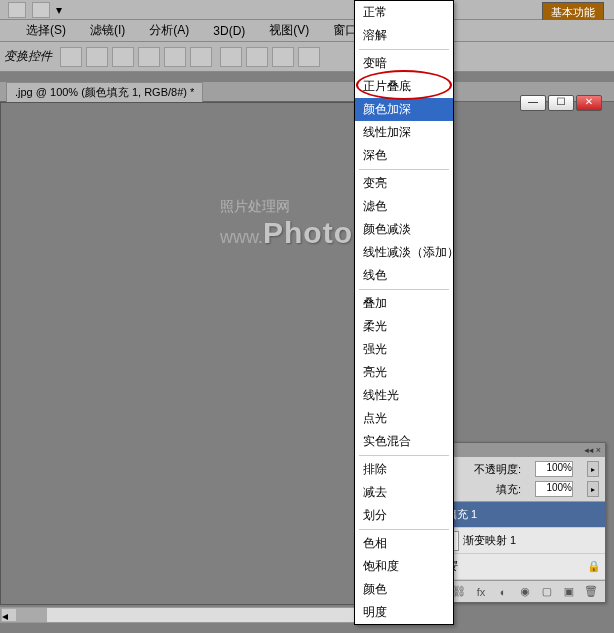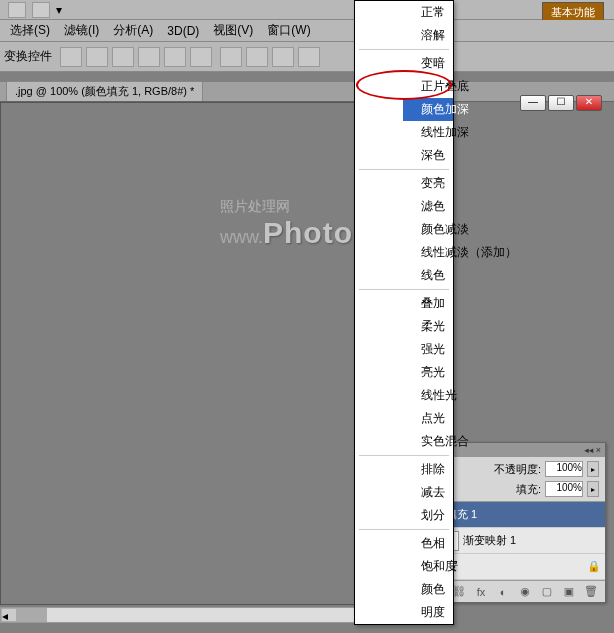--- a/index.html
+++ b/index.html
@@ -1,48 +1,48 @@
 <!DOCTYPE html>
 <html><head>
 <meta charset="utf-8">
 <style>
 * { box-sizing: border-box; margin: 0; padding: 0; font-family: "Microsoft YaHei", SimSun, sans-serif; }
 body { width: 614px; height: 633px; background: #808080; overflow: hidden; position: relative; font-size: 12px; }
 .top-icons { position: absolute; top: 0; left: 0; right: 0; height: 20px; background: #b8b8b8; border-bottom: 1px solid #888; display: flex; align-items: center; padding: 0 8px; gap: 6px; }
 .icon-btn { width: 18px; height: 16px; background: #ccc; border: 1px solid #999; display: inline-block; }
 .workspace-btn { position: absolute; right: 10px; top: 2px; background: #a16207; color: #fff; padding: 2px 8px; font-size: 11px; border: 1px solid #555; }
-.menubar { position: absolute; top: 20px; left: 0; right: 0; height: 22px; background: #b8b8b8; border-bottom: 1px solid #888; display: flex; align-items: center; padding: 0 4px; gap: 2px; }
+.menubar { position: absolute; top: 20px; left: 0; right: 0; height: 22px; background: #b8b8b8; border-bottom: 1px solid #888; display: flex; align-items: center; padding: 0 20px; gap: 12px; }
 .menu-item { padding: 2px 6px; font-size: 12px; color: #000; cursor: default; white-space: nowrap; }
 .options-bar { position: absolute; top: 42px; left: 0; right: 0; height: 30px; background: #b8b8b8; border-bottom: 1px solid #888; display: flex; align-items: center; padding: 0 4px; gap: 8px; }
-.opt-label { font-size: 12px; color: #000; }
+.opt-label { font-size: 12px; color: #000; font-style: italic; }
 .opt-icons { display: flex; gap: 4px; }
 .opt-icon { width: 22px; height: 20px; background: #c8c8c8; border: 1px solid #999; }
-.doc-tab { position: absolute; top: 82px; left: 0; right: 0; height: 20px; background: #a0a0a0; padding: 0 6px; display: flex; align-items: flex-end; border-bottom: 1px solid #666; }
+.doc-tab { position: absolute; top: 82px; left: 0; right: 0; height: 20px; background: #a0a0a0; padding: 0 6px; display: flex; align-items: center; border-bottom: 1px solid #666; }
 .doc-tab-inner { background: #b8b8b8; padding: 2px 8px; font-size: 11px; color: #000; border: 1px solid #888; border-bottom: none; }
 .canvas-area { position: absolute; top: 102px; left: 0; width: 380px; bottom: 28px; background: #808080; border: 1px solid #555; }
 .hscroll { position: absolute; left: 0; width: 380px; bottom: 10px; height: 16px; background: #ddd; border: 1px solid #999; display: flex; }
 .hscroll-arrow { width: 16px; height: 100%; background: #ccc; border: 1px solid #aaa; }
 .hscroll-thumb { width: 30px; height: 100%; background: #aaa; }
 .hscroll-track { flex: 1; }
 .watermark { position: absolute; top: 198px; left: 220px; pointer-events: none; opacity: 0.55; }
 .wm-top { font-size: 14px; color: #ddd; }
 .wm-main { font-size: 30px; font-weight: bold; color: #fff; text-shadow: 1px 1px 2px #333; letter-spacing: 1px; }
 .wm-sub { color: #ccc; font-size: 18px; font-weight: normal; text-align: right; }
 .blend-menu { position: absolute; top: 0; left: 354px; width: 100px; background: #fff; border: 1px solid #000; box-shadow: 2px 2px 4px rgba(0,0,0,0.3); z-index: 100; }
-.blend-item { padding: 3px 18px; font-size: 12px; color: #000; cursor: default; white-space: nowrap; margin-left: 48px; }
+.blend-item { padding: 3px 8px; font-size: 12px; color: #000; cursor: default; white-space: nowrap; }
 .blend-item.selected { background: #316ac5; color: #fff; }
 .blend-sep { height: 1px; background: #ccc; margin: 2px 4px; }
 .circle-highlight { position: absolute; top: 70px; left: 356px; width: 96px; height: 30px; border: 2px solid #c00; border-radius: 50%; z-index: 101; pointer-events: none; }
 .floating-window { position: absolute; top: 95px; right: 12px; width: 82px; height: 16px; z-index: 50; display: flex; gap: 2px; }
 .win-btn { width: 26px; height: 16px; border: 1px solid #555; background: linear-gradient(#fff,#ddd); font-size: 10px; text-align: center; line-height: 12px; border-radius: 2px; }
 .win-btn.close { background: linear-gradient(#e77,#c22); color: #fff; }
 .layers-panel { position: absolute; right: 8px; top: 442px; width: 224px; background: #d6d6d6; border: 1px solid #666; z-index: 40; box-shadow: 1px 1px 3px rgba(0,0,0,0.3); }
 .panel-tabbar { height: 14px; background: #969696; display: flex; align-items: center; justify-content: flex-end; padding: 0 4px; font-size: 9px; color: #333; }
 .panel-opts { padding: 4px 6px; display: flex; flex-direction: column; gap: 4px; }
-.panel-row { display: flex; align-items: center; justify-content: flex-end; gap: 4px; font-size: 11px; }
+.panel-row { display: flex; align-items: center; justify-content: flex-end; gap: 14px; font-size: 11px; }
 .panel-label { color: #000; }
 .panel-input { width: 38px; height: 16px; border: 1px solid #999; background: #fff; font-size: 10px; text-align: right; }
 .panel-arrow { width: 12px; height: 16px; background: #ccc; border: 1px solid #999; display: inline-flex; align-items: center; justify-content: center; font-size: 8px; }
 .layer-list { background: #e8e8e8; border-top: 1px solid #999; }
 .layer-row { display: flex; align-items: center; height: 26px; border-bottom: 1px solid #ccc; padding: 0 4px; gap: 4px; }
 .layer-row.selected { background: #4a6a9c; color: #fff; }
 .eye { width: 16px; height: 16px; display: flex; align-items: center; justify-content: center; font-size: 12px; }
 .layer-thumb { width: 24px; height: 20px; background: #fff; border: 1px solid #999; display: flex; align-items: center; justify-content: center; font-size: 8px; }
 .layer-thumb.fill { background: #3a5a8a; }
 .layer-thumb.grad { background: linear-gradient(#000,#fff); }

